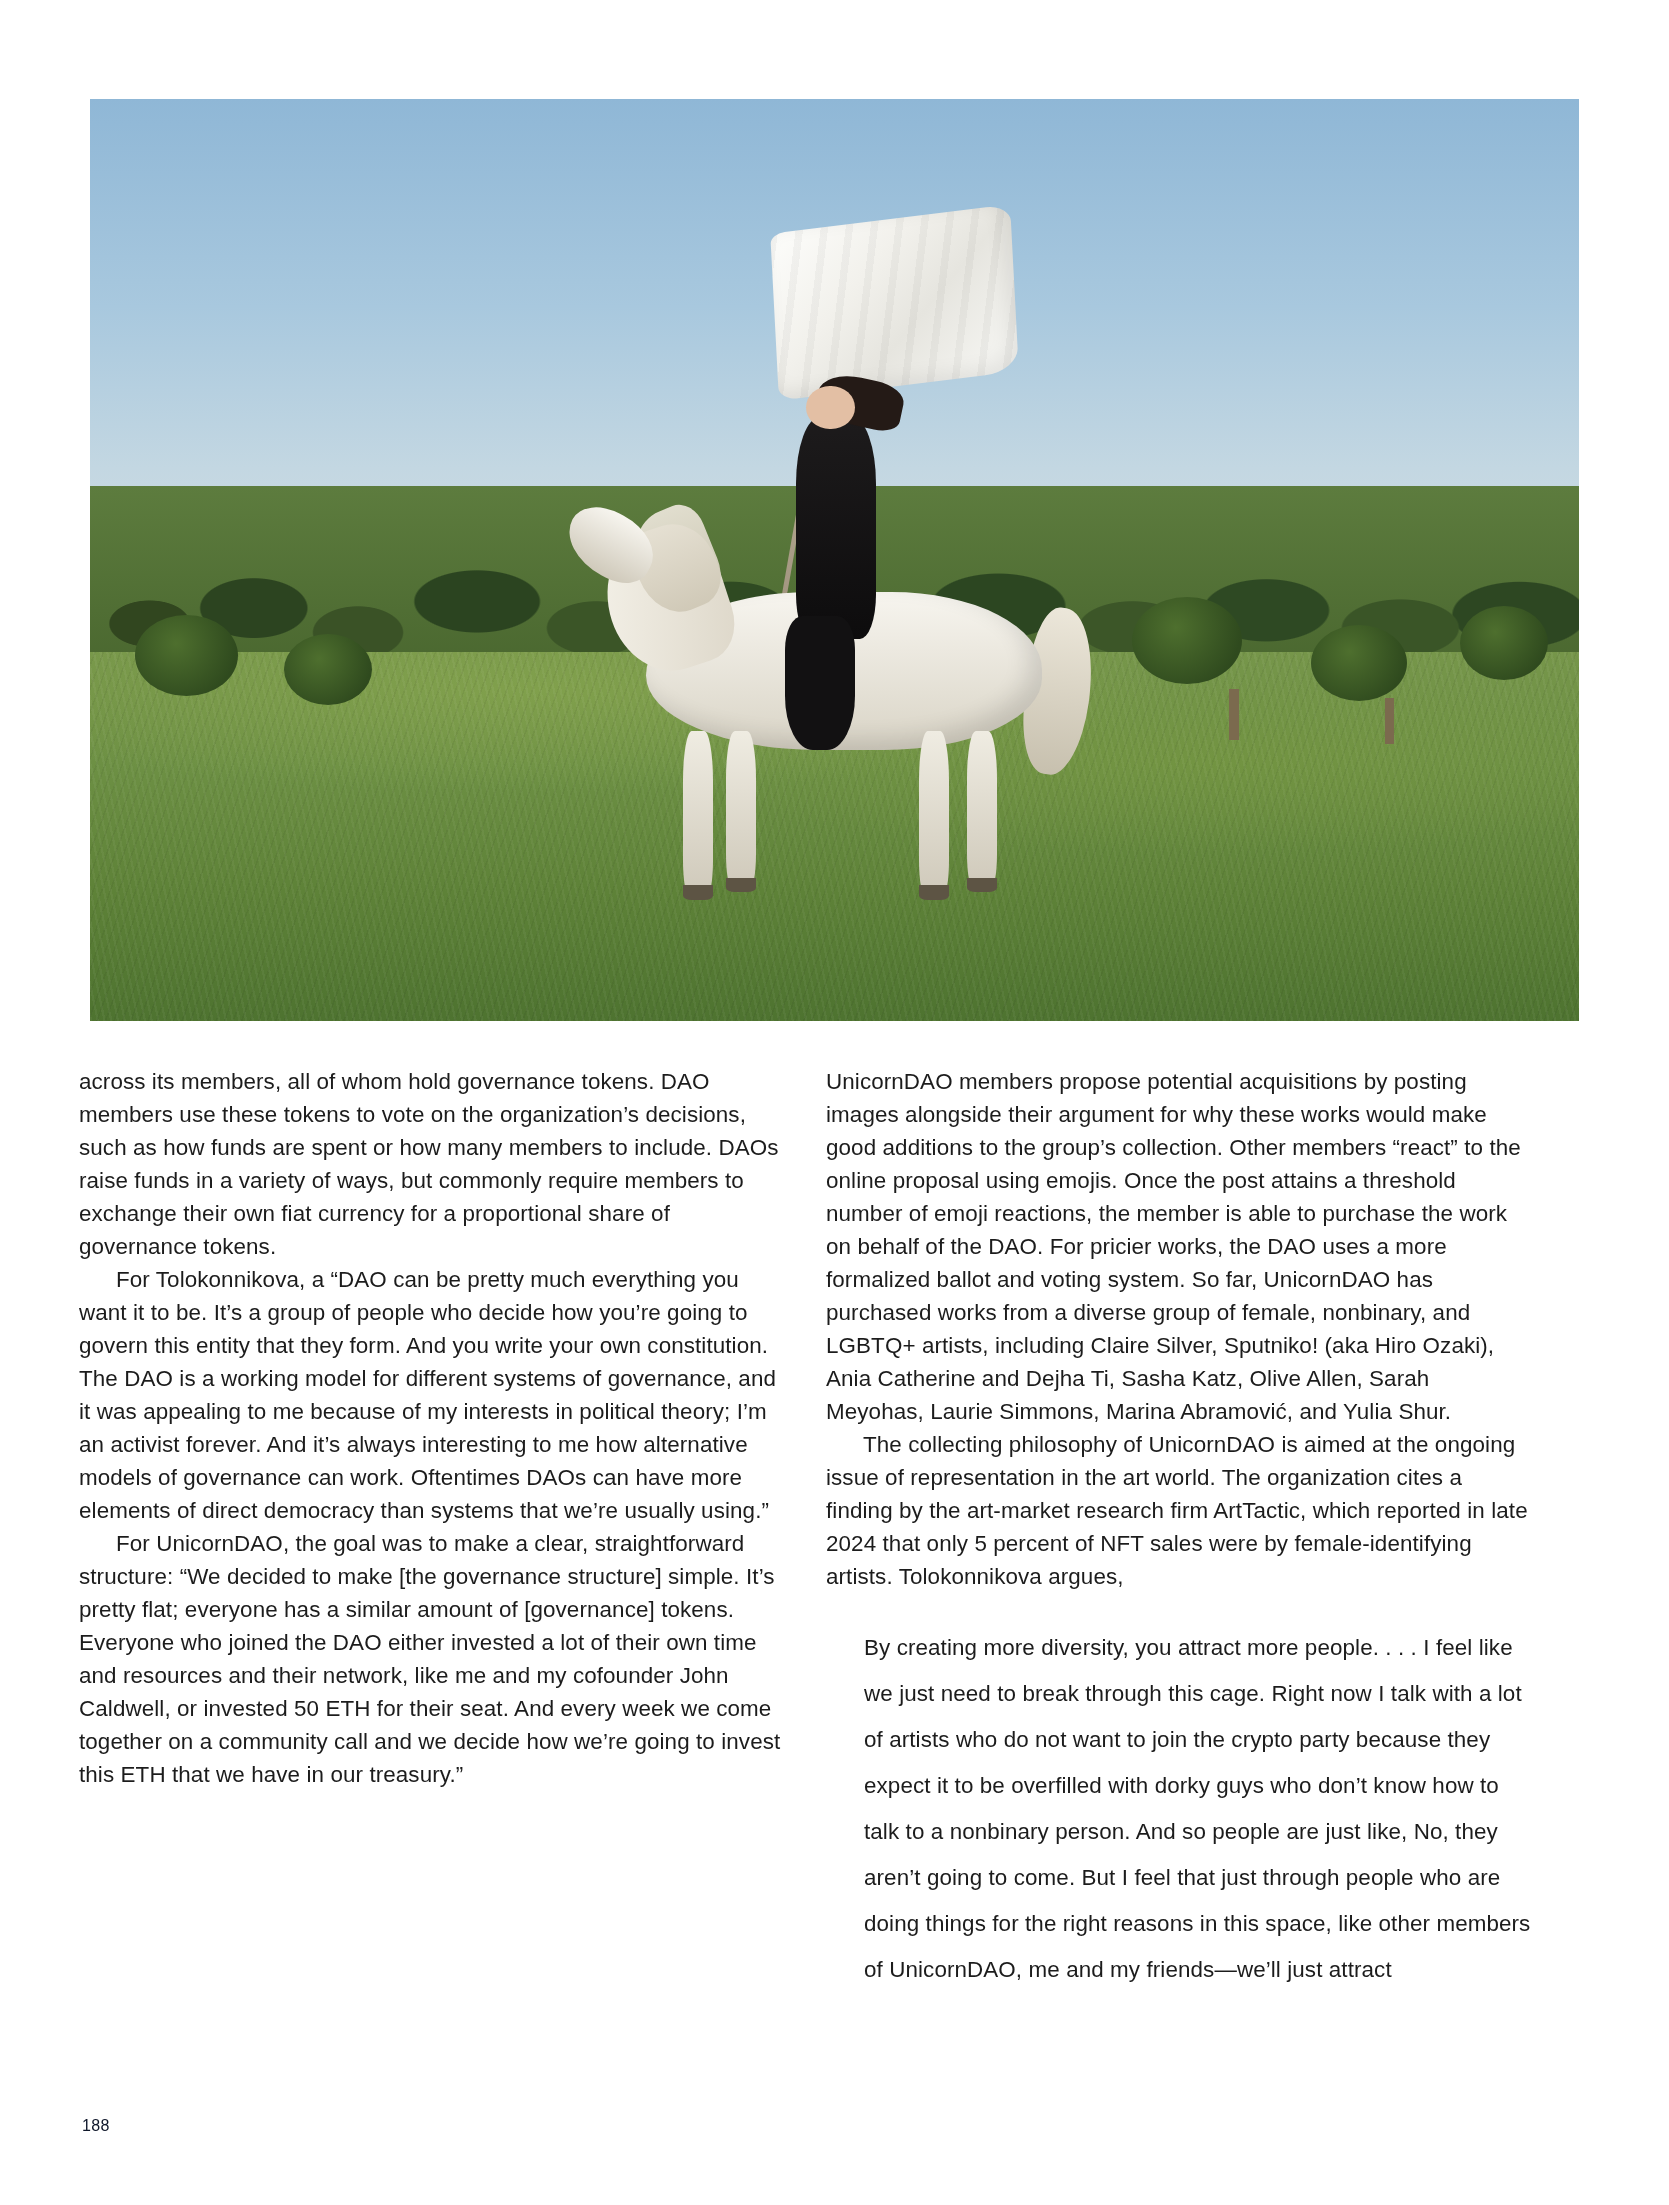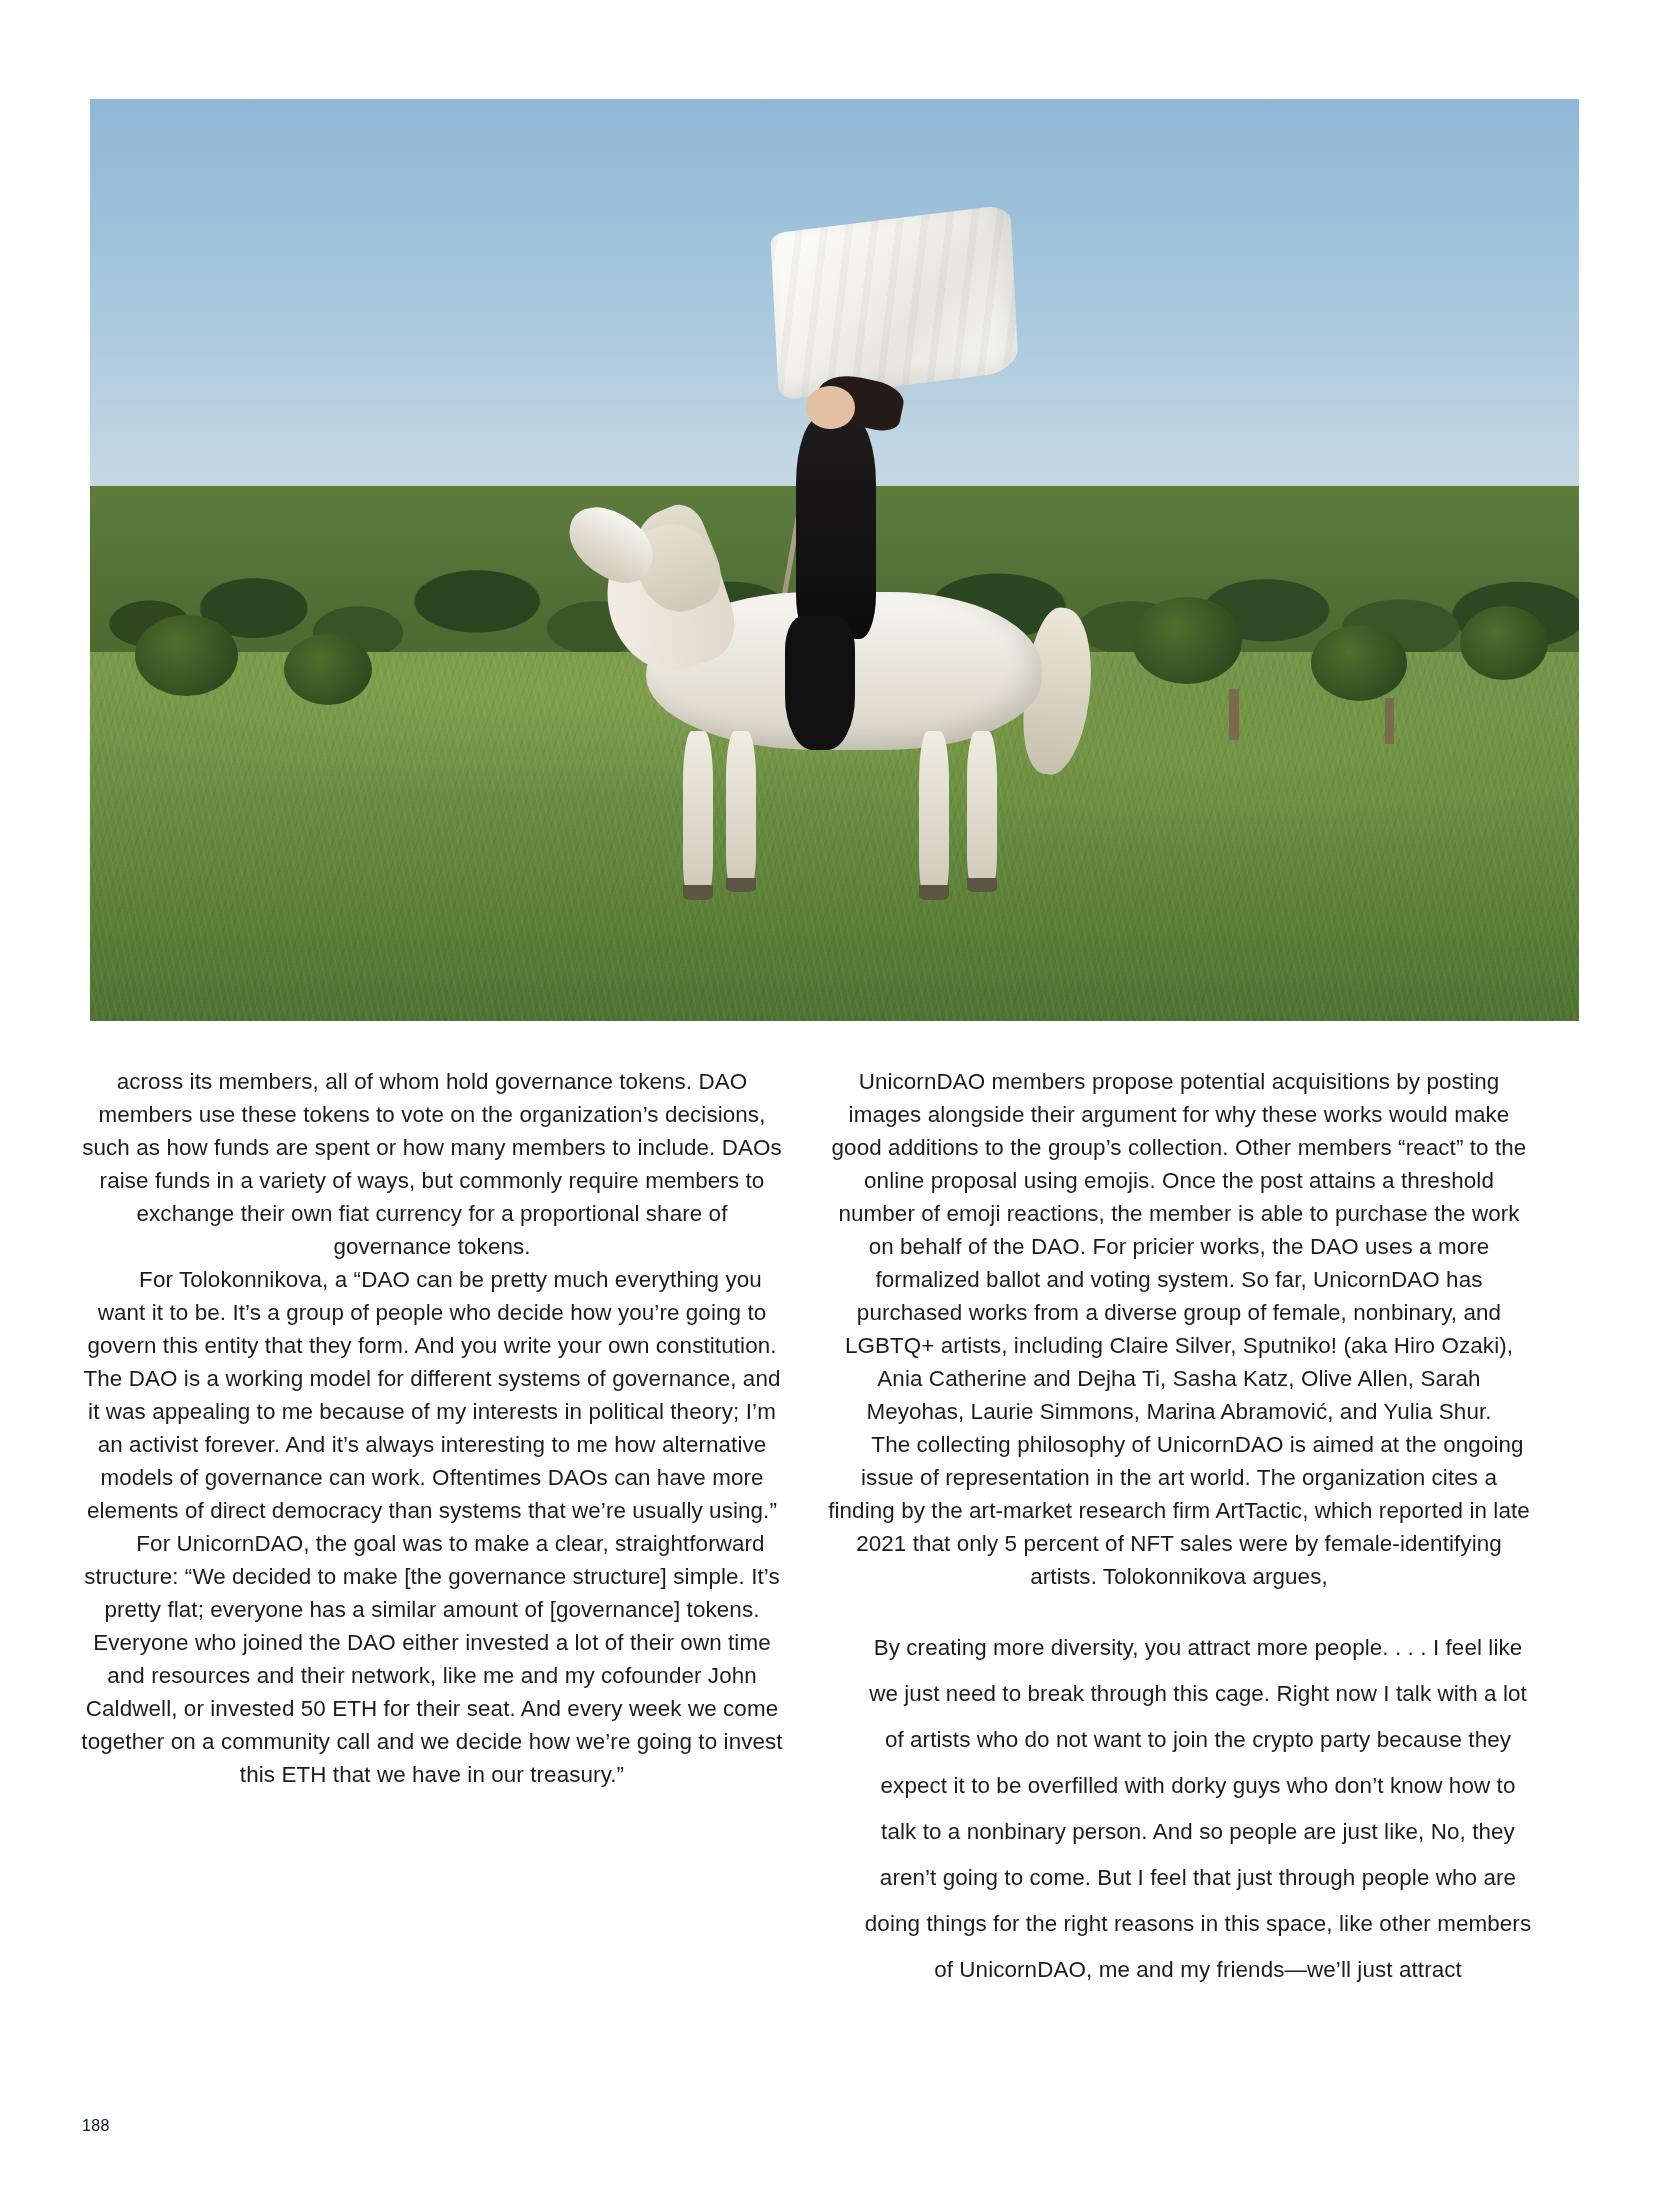--- a/index.html
+++ b/index.html
@@ -252,21 +252,21 @@
   }
   .col {
     width: 706px;
   }
   .col p {
     margin: 0;
     font-size: 22.4px;
     line-height: 33px;
     letter-spacing: 0.1px;
     color: #1c1c1c;
-    text-align: center;
+    text-align: left;
   }
   .col p.indent {
     text-indent: 37px;
   }
   .blockquote {
     margin-top: 32px;
     padding-left: 38px;
   }
   .blockquote p {
     font-size: 22.4px;
@@ -329,21 +329,21 @@
   </div>
 
   <div class="columns">
     <div class="col">
       <p>across its members, all of whom hold governance tokens. DAO members use these tokens to vote on the organization’s decisions, such as how funds are spent or how many members to include. DAOs raise funds in a variety of ways, but commonly require members to exchange their own fiat currency for a proportional share of governance tokens.</p>
       <p class="indent">For Tolokonnikova, a “DAO can be pretty much everything you want it to be. It’s a group of people who decide how you’re going to govern this entity that they form. And you write your own constitution. The DAO is a working model for different systems of governance, and it was appealing to me because of my interests in political theory; I’m an activist forever. And it’s always interesting to me how alternative models of governance can work. Oftentimes DAOs can have more elements of direct democracy than systems that we’re usually using.”</p>
       <p class="indent">For UnicornDAO, the goal was to make a clear, straightforward structure: “We decided to make [the governance structure] simple. It’s pretty flat; everyone has a similar amount of [governance] tokens. Everyone who joined the DAO either invested a lot of their own time and resources and their network, like me and my cofounder John Caldwell, or invested 50 ETH for their seat. And every week we come together on a community call and we decide how we’re going to invest this ETH that we have in our treasury.”</p>
     </div>
     <div class="col">
       <p>UnicornDAO members propose potential acquisitions by posting images alongside their argument for why these works would make good additions to the group’s collection. Other members “react” to the online proposal using emojis. Once the post attains a threshold number of emoji reactions, the member is able to purchase the work on behalf of the DAO. For pricier works, the DAO uses a more formalized ballot and voting system. So far, UnicornDAO has purchased works from a diverse group of female, nonbinary, and LGBTQ+ artists, including Claire Silver, Sputniko! (aka Hiro Ozaki), Ania Catherine and Dejha Ti, Sasha Katz, Olive Allen, Sarah Meyohas, Laurie Simmons, Marina Abramović, and Yulia Shur.</p>
-      <p class="indent">The collecting philosophy of UnicornDAO is aimed at the ongoing issue of representation in the art world. The organization cites a finding by the art-market research firm ArtTactic, which reported in late 2021 that only 5 percent of NFT sales were by female-identifying artists. Tolokonnikova argues,</p>
+      <p class="indent">The collecting philosophy of UnicornDAO is aimed at the ongoing issue of representation in the art world. The organization cites a finding by the art-market research firm ArtTactic, which reported in late 2024 that only 5 percent of NFT sales were by female-identifying artists. Tolokonnikova argues,</p>
       <div class="blockquote">
         <p>By creating more diversity, you attract more people. . . . I feel like we just need to break through this cage. Right now I talk with a lot of artists who do not want to join the crypto party because they expect it to be overfilled with dorky guys who don’t know how to talk to a nonbinary person. And so people are just like, No, they aren’t going to come. But I feel that just through people who are doing things for the right reasons in this space, like other members of UnicornDAO, me and my friends—we’ll just attract</p>
       </div>
     </div>
   </div>
 
   <div class="folio">188</div>
 </div>
 
 

